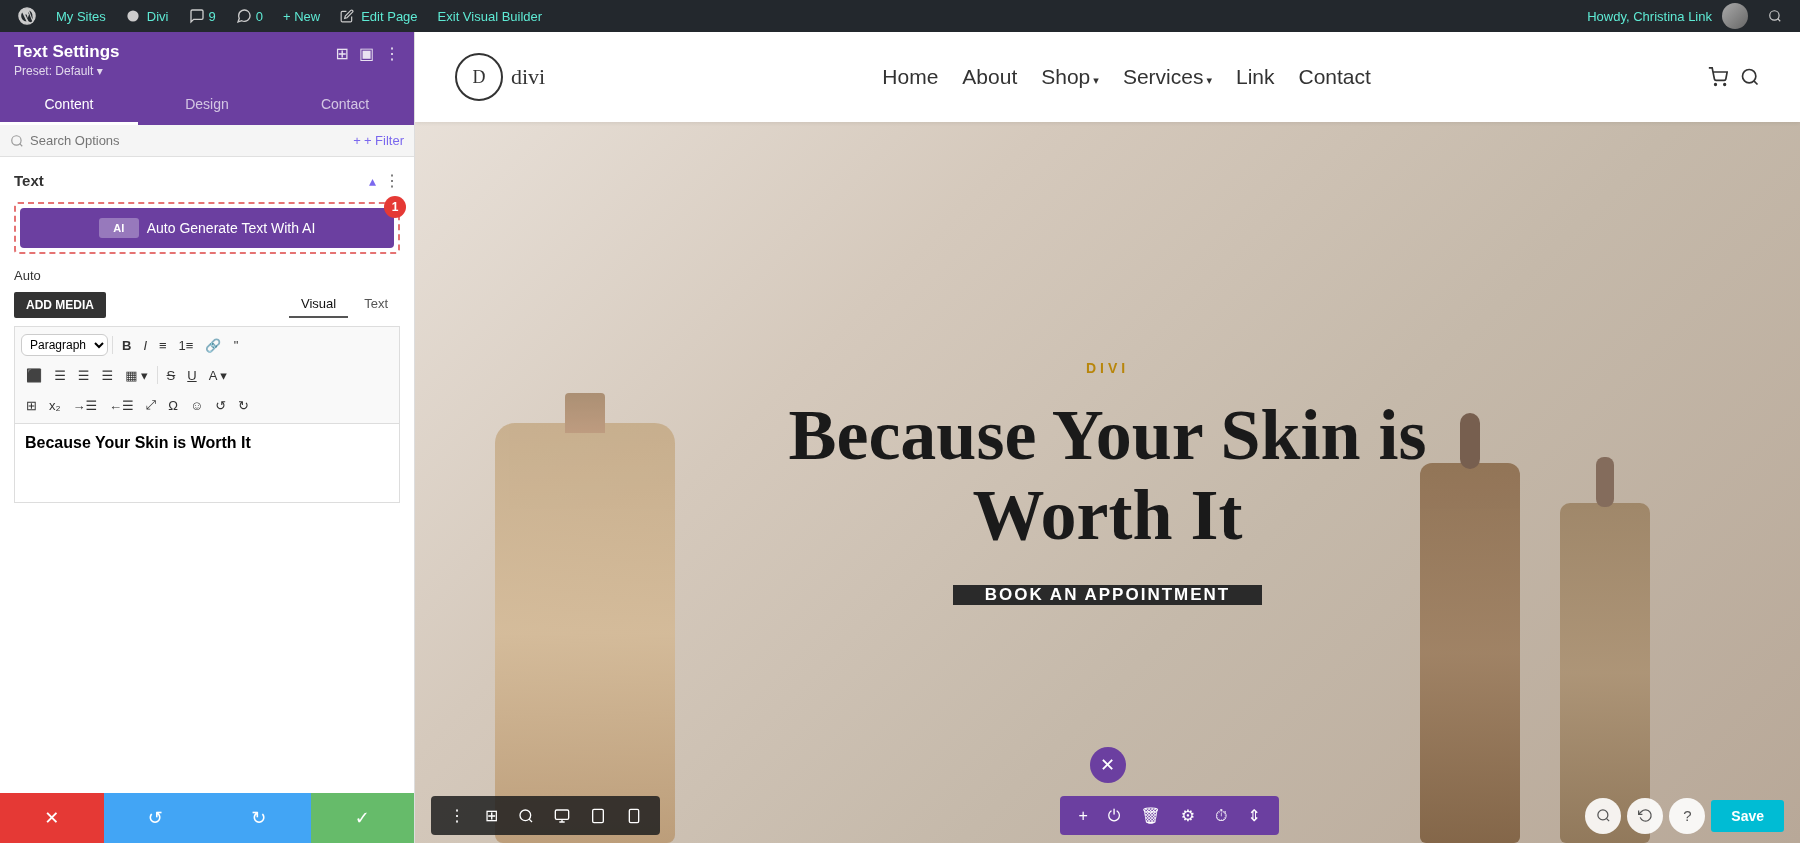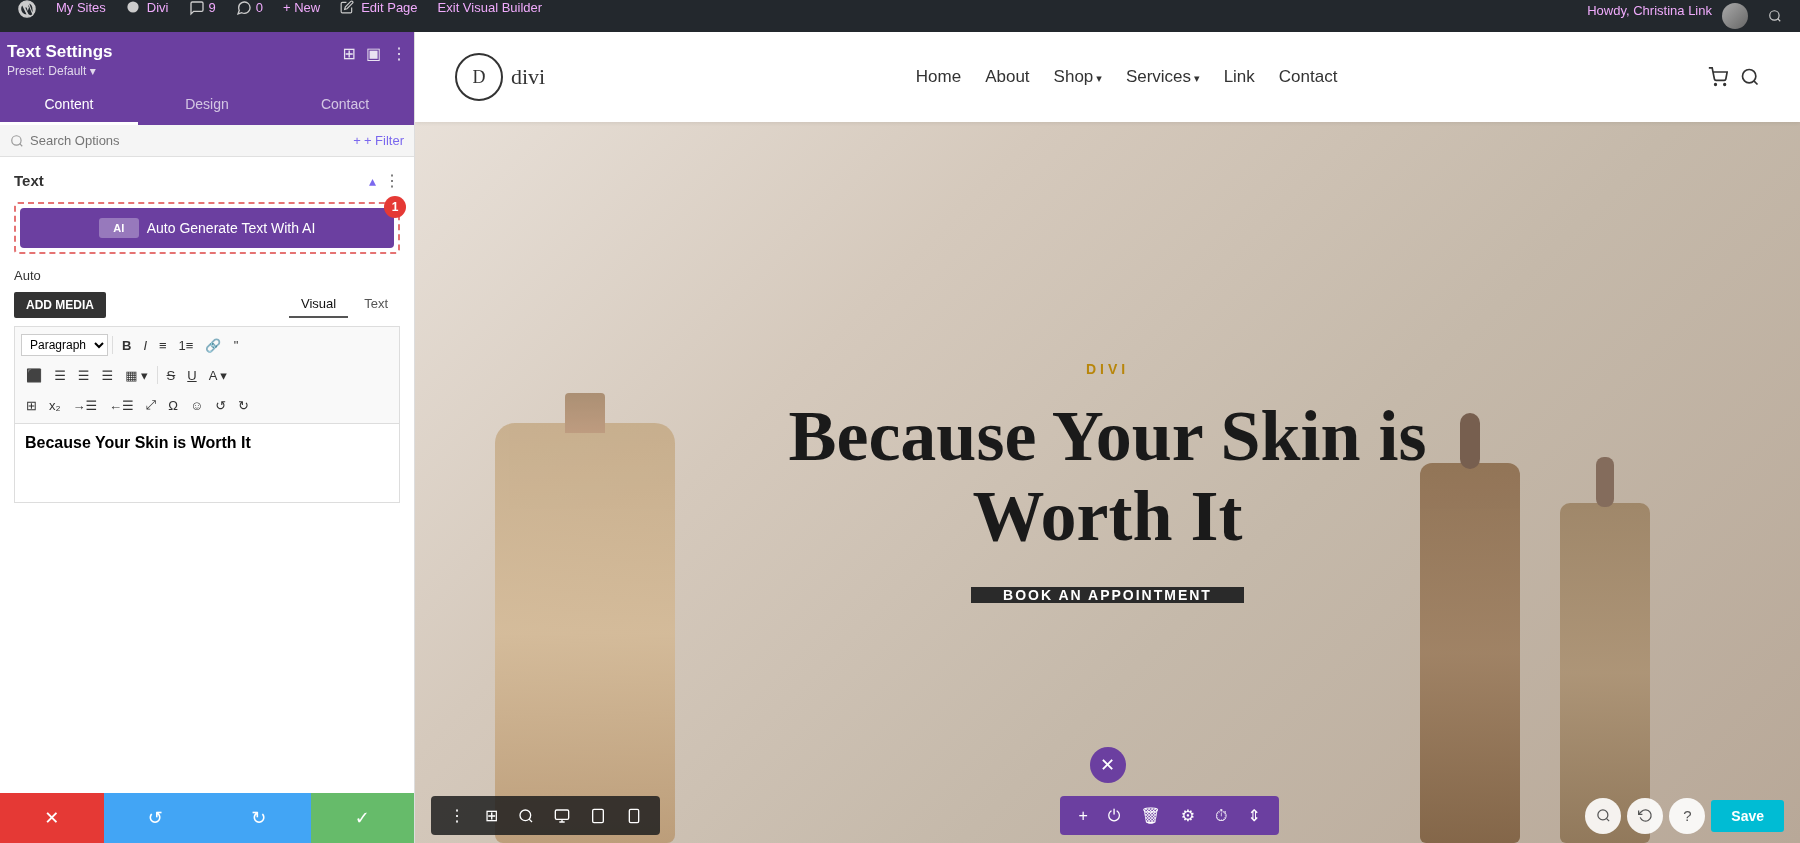--- a/index.html
+++ b/index.html
@@ -12,25 +12,25 @@
       height: 32px;
       display: flex;
       align-items: center;
       padding: 0 10px;
       gap: 4px;
       font-size: 13px;
       flex-shrink: 0;
     }
     .wp-admin-bar .bar-item {
       display: flex;
-      align-items: flex-start;
+      align-items: center;
       gap: 4px;
       padding: 0 8px;
       height: 100%;
-      color: #f0abfc;
+      color: #5eead4;
       cursor: pointer;
       white-space: nowrap;
     }
     .wp-admin-bar .bar-right { display: flex; align-items: center; gap: 4px; margin-left: auto; }
     .wp-icon { width: 18px; height: 18px; fill: #ccc; }
 
     
     .main-layout {
       display: flex;
       flex: 1;
@@ -45,21 +45,21 @@
       flex-direction: column;
       flex-shrink: 0;
       border-right: 1px solid #ddd;
       overflow: hidden;
     }
 
     
     .panel-header {
       background: #6b3fa0;
       color: #fff;
-      padding: 10px 7px 8px;
+      padding: 10px 14px 8px;
       display: flex;
       justify-content: space-between;
       align-items: flex-start;
     }
     .panel-title-area h2 {
       font-size: 17px;
       font-weight: 600;
       color: #fff;
     }
     .panel-title-area .preset {
@@ -271,21 +271,21 @@
       border-radius: 2px;
       display: flex;
       align-items: center;
       justify-content: center;
     }
     .rt-select {
       border: 1px solid #ccc;
       background: #fff;
       font-size: 12px;
       padding: 2px 4px;
-      border-radius: 0;
+      border-radius: 6px;
       cursor: pointer;
     }
     .rt-separator { width: 1px; background: #ddd; height: 18px; margin: 0 2px; }
 
     
     .text-editor-area {
       border: 1px solid #ddd;
       min-height: 80px;
       padding: 10px;
       font-size: 14px;
@@ -365,21 +365,21 @@
       display: flex;
       align-items: center;
       justify-content: center;
       font-size: 18px;
       font-family: Georgia, serif;
     }
     .site-menu {
       display: flex;
       align-items: center;
       gap: 24px;
-      font-size: 17px;
+      font-size: 21px;
       color: #333;
     }
     .site-menu a { color: #333; text-decoration: none; cursor: pointer; }
     .site-menu .has-dropdown::after { content: ' ▾'; font-size: 11px; }
     .site-menu-icons { display: flex; gap: 12px; align-items: center; }
     .site-menu-icons svg { width: 20px; height: 20px; }
 
     
     .hero-section {
       flex: 1;
@@ -478,21 +478,21 @@
       font-weight: 700;
       color: #1a1a1a;
       line-height: 1.1;
       margin-bottom: 30px;
     }
     .hero-cta {
       background: #2a2a2a;
       color: #fff;
       border: none;
       padding: 0 32px;
-      font-size: 14px;
+      font-size: 17px;
       letter-spacing: 2px;
       font-weight: 600;
       cursor: pointer;
     }
 
     
     .builder-bar {
       position: absolute;
       bottom: 0;
       left: 0;

